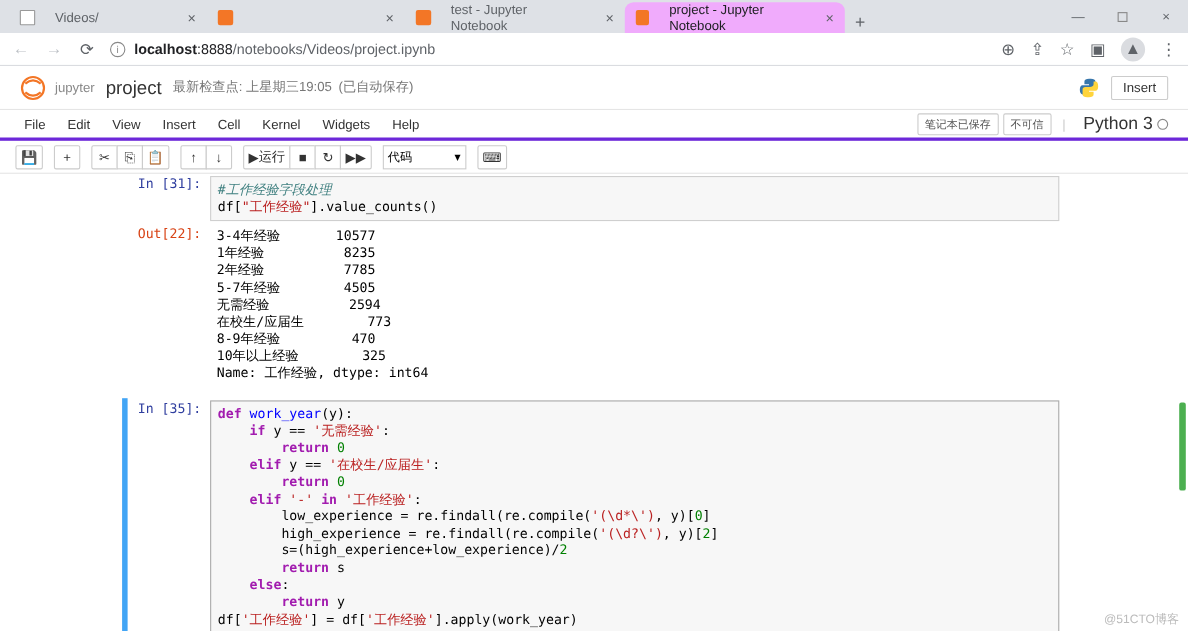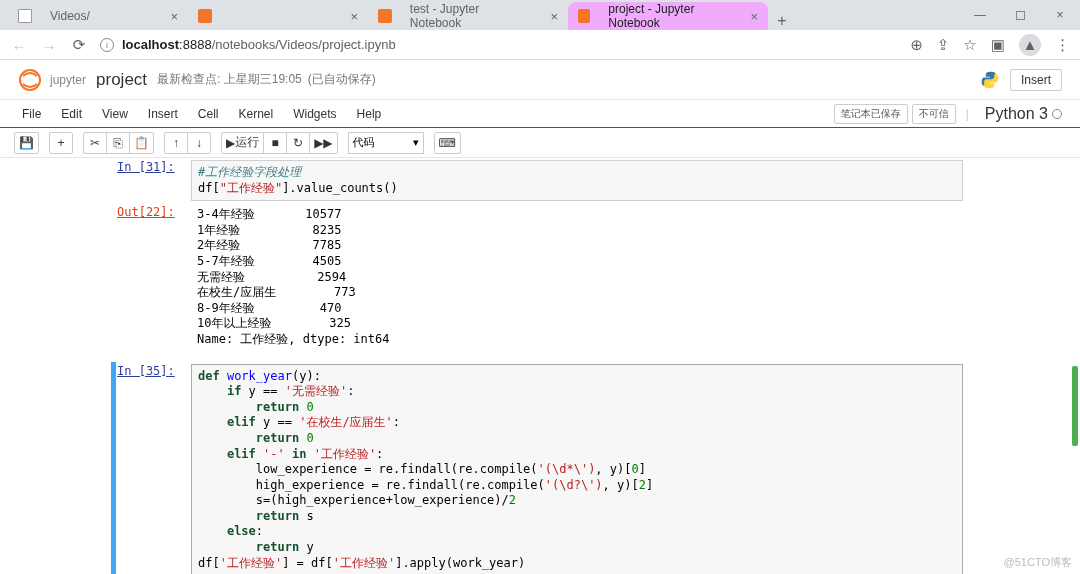--- a/index.html
+++ b/index.html
@@ -26,48 +26,48 @@
 .right-icons span { font-size: 15px; }
 .avatar-circle { width: 22px; height: 22px; border-radius: 50%; background: #dadce0; display: flex; align-items: center; justify-content: center; font-size: 12px; color: #5f6368; }
 .notebook-header { height: 40px; display: flex; align-items: center; padding: 0 18px; border-bottom: 1px solid #e5e5e5; }
 .jupyter-logo { width: 24px; height: 24px; margin-right: 8px; }
 .nb-name { font-size: 17px; color: #333; margin-right: 10px; }
 .checkpoint { font-size: 12px; color: #777; margin-right: 6px; }
 .autosave { font-size: 12px; color: #777; }
 .header-right { margin-left: auto; display: flex; align-items: center; gap: 10px; }
 .python-logo { width: 20px; height: 20px; }
 .logout-btn { border: 1px solid #ccc; border-radius: 2px; padding: 3px 10px; font-size: 12px; color: #333; background: #fff; }
-.menu-bar { height: 28px; display: flex; align-items: center; padding: 0 12px; border-bottom: 1px solid #6d28d9; font-size: 12px; }
+.menu-bar { height: 28px; display: flex; align-items: center; padding: 0 12px; border-bottom: 3px solid #6d28d9; font-size: 12px; }
 .menu-bar .menu-item { padding: 4px 10px; color: #333; }
 .menu-right { margin-left: auto; display: flex; align-items: center; gap: 4px; }
 .menu-badge { border: 1px solid #ccc; border-radius: 2px; padding: 2px 6px; font-size: 10px; color: #555; }
 .kernel-name { font-size: 16px; color: #333; padding: 0 6px; display: flex; align-items: center; gap: 4px; }
 .kernel-dot { width: 10px; height: 10px; border: 1px solid #888; border-radius: 50%; }
 .toolbar { height: 30px; display: flex; align-items: center; padding: 0 14px; gap: 2px; border-bottom: 1px solid #e5e5e5; }
 .tb-btn { border: 1px solid #ccc; border-radius: 2px; height: 22px; min-width: 24px; display: flex; align-items: center; justify-content: center; font-size: 12px; color: #333; padding: 0 4px; background: #fff; }
 .tb-group { display: flex; gap: 0; }
 .tb-group .tb-btn { border-radius: 0; margin-left: -1px; }
 .tb-group .tb-btn:first-child { border-top-left-radius: 2px; border-bottom-left-radius: 2px; margin-left: 0; }
 .tb-group .tb-btn:last-child { border-top-right-radius: 2px; border-bottom-right-radius: 2px; }
 .tb-sep { width: 6px; }
 .cell-type { border: 1px solid #ccc; height: 22px; width: 76px; font-size: 11px; padding: 0 4px; background: #fff; display: flex; align-items: center; justify-content: space-between; }
 .notebook-area { padding: 0; overflow: hidden; height: calc(574px - 30px - 30px - 40px - 28px - 30px); position: relative; }
 .notebook-inner { width: 846px; margin: 0 auto; }
 .cell { display: flex; padding: 2px 0; }
-.prompt-col { width: 74px; padding-right: 8px; font-family: monospace; font-size: 12px; line-height: 1.3; flex-shrink: 0; text-decoration: underline; }
+.prompt-col { width: 74px; text-align: right; padding-right: 8px; font-family: monospace; font-size: 12px; line-height: 1.3; flex-shrink: 0; }
 .prompt-in { color: #303f9f; }
 .prompt-out { color: #d84315; }
 .cell-content { flex: 1; font-family: monospace; font-size: 12px; line-height: 1.3; white-space: pre; background: #f7f7f7; border: 1px solid #cfcfcf; padding: 4px 6px; }
 .cell-content.output { background: transparent; border: none; padding: 2px 6px; white-space: pre; }
 .cell.selected { position: relative; }
 .cell.selected::before { content: ''; position: absolute; left: -6px; top: 0; bottom: 0; width: 5px; background: #42a5f5; }
 .cell.selected .cell-content { border-color: #aaa; }
 .c-comment { color: #408080; font-style: italic; }
 .c-str { color: #ba2121; }
-.c-kw { color: #14532d; font-weight: bold; }
+.c-kw { color: #a21caf; font-weight: bold; }
 .c-def { color: #0000ff; }
 .c-num { color: #008000; }
 .watermark { position: absolute; right: 8px; bottom: 4px; font-size: 11px; color: #bbb; }
 .scrollbar-ind { position: absolute; right: 2px; top: 50%; width: 6px; height: 80px; background: #4caf50; border-radius: 2px; }
 </style>
 </head>
 <body>
 
 <div class="chrome-top">
   <div class="chrome-tab">

